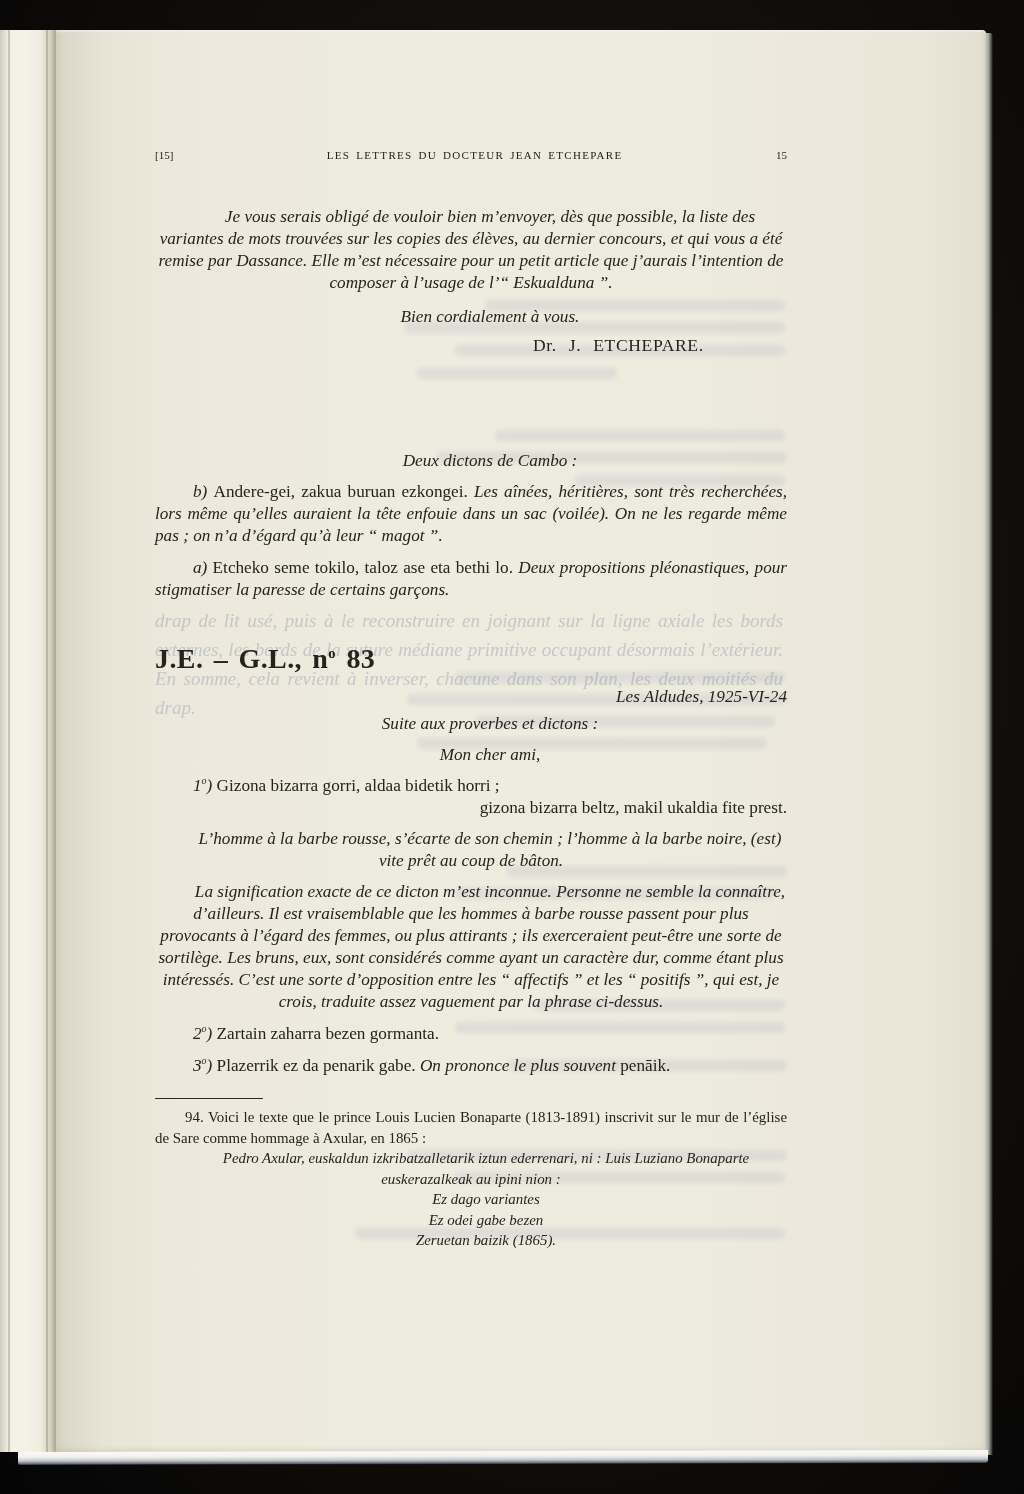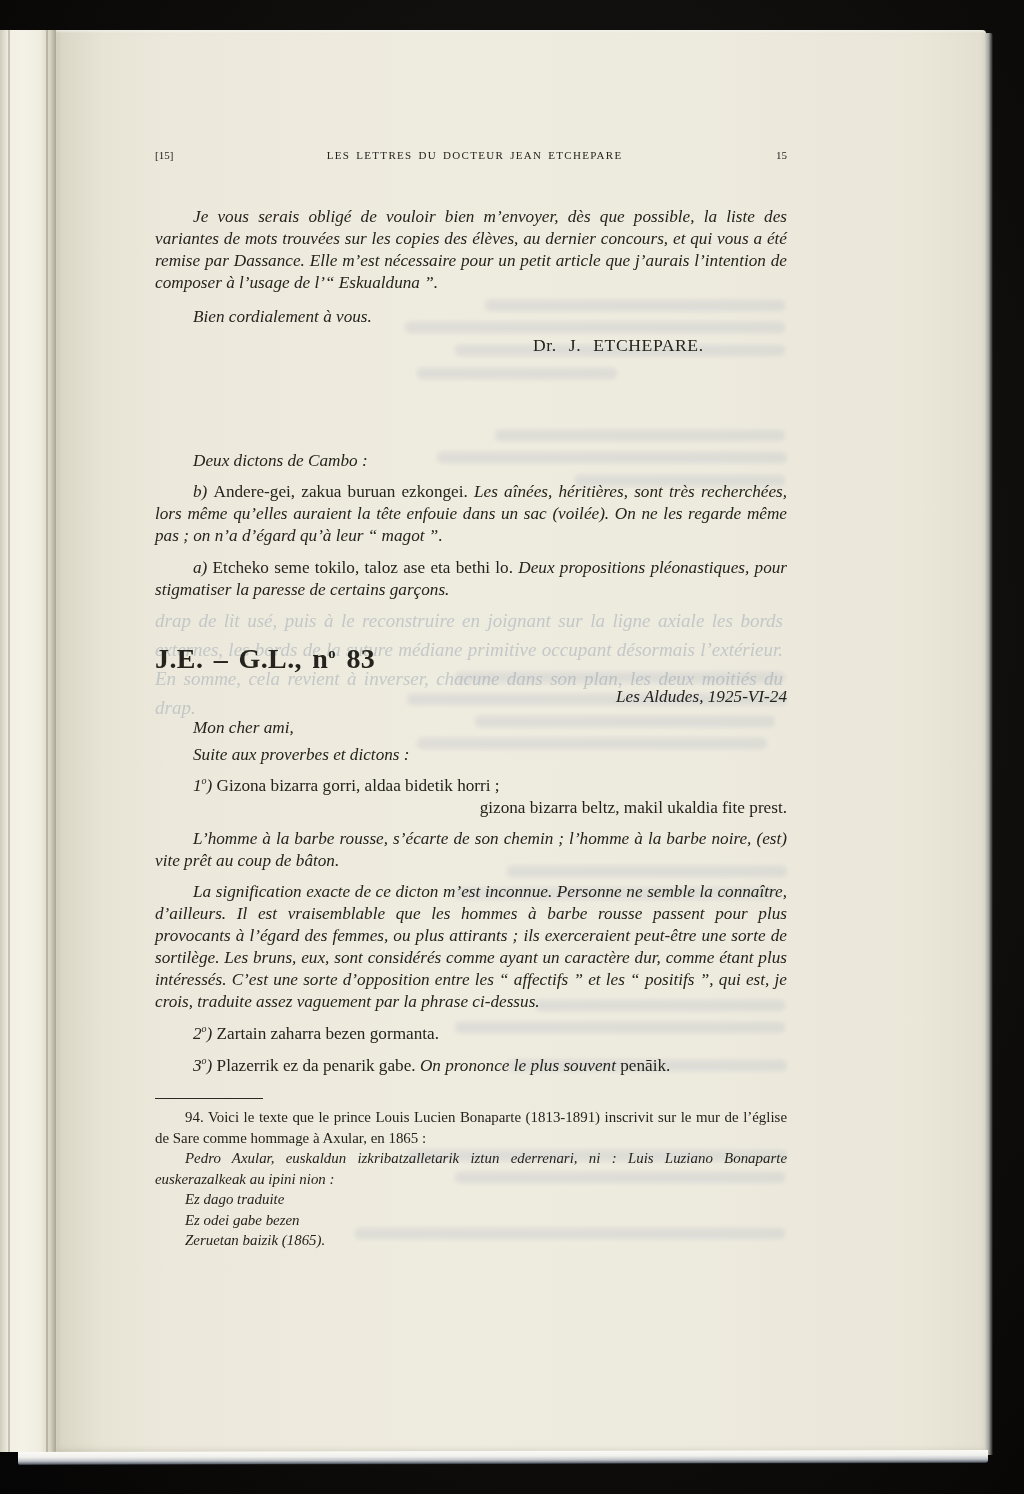--- a/index.html
+++ b/index.html
@@ -34,21 +34,21 @@
     transform:rotate(-0.12deg);
     background:linear-gradient(180deg,#fbfaf6 0%,#f0f0ed 40%,#c0c3c7 70%,#666d77 92%,#23262b 100%);
     border-radius:0 0 3px 2px;
   }
   
   .col { position:absolute; left:155px; width:632px; }
   .body-text { font-size:17.2px; line-height:22px; z-index:3; }
   p { margin:0; }
   .just { text-align:justify; }
   .ind { text-indent:38px; }
-  .it { font-style:italic; }
+  .it { font-style:italic;text-align:center; }
   sup { font-size:58%; line-height:0; vertical-align:super; }
   
   .header-row { top:149px; display:flex; justify-content:space-between; align-items:baseline; font-size:11px; z-index:3; }
   .header-row .title { letter-spacing:1.3px; word-spacing:2px; }
   
   .g1 { top:206px; }
   .g2 { top:450px; }
   .g3 { top:642px; }
   .mt5{margin-top:5px;} .mt9{margin-top:9px;} .mt10{margin-top:10px;} .mt12{margin-top:12px;}
   .signature { margin-top:6px; margin-left:378px; word-spacing:7px; letter-spacing:.6px; font-size:17.6px; }
@@ -123,32 +123,32 @@
 
   <div class="col body-text g2">
     <p class="ind it">Deux dictons de Cambo :</p>
     <p class="just ind mt9"><span class="it">b) </span><span>Andere-gei, zakua buruan ezkongei. </span><span class="it">Les aînées, héritières, sont très recherchées, lors même qu’elles auraient la tête enfouie dans un sac (voilée). On ne les regarde même pas ; on n’a d’égard qu’à leur “ magot ”.</span></p>
     <p class="just ind mt10"><span class="it">a) </span><span>Etcheko seme tokilo, taloz ase eta bethi lo. </span><span class="it">Deux propositions pléonastiques, pour stigmatiser la paresse de certains garçons.</span></p>
   </div>
 
   <div class="col body-text g3">
     <p class="section-heading"><span>J.E. – G.L., n</span><sup>o</sup><span> 83</span></p>
     <p class="dateline it">Les Aldudes, 1925-VI-24</p>
+    <p class="ind it mt5">Suite aux proverbes et dictons :</p>
     <p class="ind it mt9">Mon cher ami,</p>
-    <p class="ind it mt5">Suite aux proverbes et dictons :</p>
     <p class="ind mt9"><span class="it">1</span><sup class="it">o</sup><span class="it">) </span><span>Gizona bizarra gorri, aldaa bidetik horri ;</span></p>
     <p class="prov-cont">gizona bizarra beltz, makil ukaldia fite prest.</p>
     <p class="just ind it mt9">L’homme à la barbe rousse, s’écarte de son chemin ; l’homme à la barbe noire, (est) vite prêt au coup de bâton.</p>
     <p class="just ind it mt9">La signification exacte de ce dicton m’est inconnue. Personne ne semble la connaître, d’ailleurs. Il est vraisemblable que les hommes à barbe rousse passent pour plus provocants à l’égard des femmes, ou plus attirants ; ils exerceraient peut-être une sorte de sortilège. Les bruns, eux, sont considérés comme ayant un caractère dur, comme étant plus intéressés. C’est une sorte d’opposition entre les “ affectifs ” et les “ positifs ”, qui est, je crois, traduite assez vaguement par la phrase ci-dessus.</p>
     <p class="ind mt10"><span class="it">2</span><sup class="it">o</sup><span class="it">) </span><span>Zartain zaharra bezen gormanta.</span></p>
     <p class="ind mt10"><span class="it">3</span><sup class="it">o</sup><span class="it">) </span><span>Plazerrik ez da penarik gabe. </span><span class="it">On prononce le plus souvent </span><span>penāik.</span></p>
   </div>
 
   <div class="col footnote">
     <div class="fn-rule"></div>
     <p class="just fn-ind">94. Voici le texte que le prince Louis Lucien Bonaparte (1813-1891) inscrivit sur le mur de l’église de Sare comme hommage à Axular, en 1865 :</p>
     <p class="just fn-ind it">Pedro Axular, euskaldun izkribatzalletarik iztun ederrenari, ni : Luis Luziano Bonaparte euskerazalkeak au ipini nion :</p>
-    <p class="verse it">Ez dago traduite</p>
+    <p class="verse it">Ez dago variantes</p>
     <p class="verse it">Ez odei gabe bezen</p>
     <p class="verse it">Zeruetan baizik (1865).</p>
   </div>
 
 </div>
 
 </body></html>

